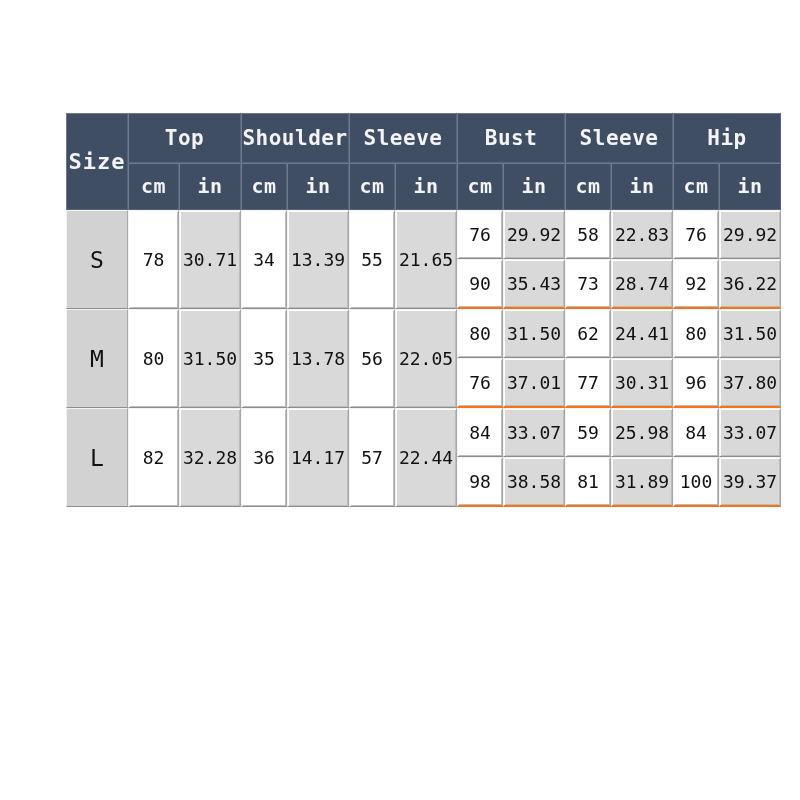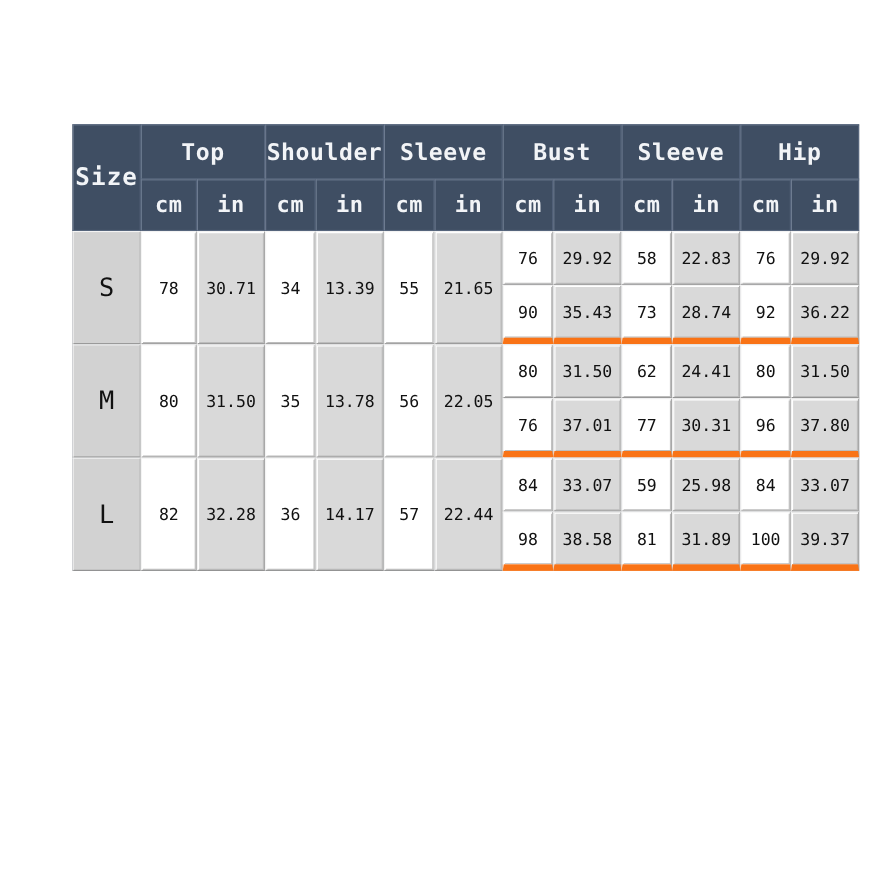--- a/index.html
+++ b/index.html
@@ -69,21 +69,21 @@
     border: 1px solid #56657c;
     border-top-color: #6d7b90;
     border-left-color: #6d7b90;
     font-weight: bold;
     letter-spacing: 1px;
   }
 
   
   .cell {
     height: 47px;
-    font-size: 15px;
+    font-size: 18px;
     color: #111111;
     background: #ffffff;
     border: 1px solid #9a9a9a;
     border-top-color: #f3f3f3;
     border-left-color: #f3f3f3;
     border-right-color: #a8a8a8;
     border-bottom-color: #8d8d8d;
   }
 
   .cell.shaded {
@@ -95,21 +95,21 @@
     font-size: 23px;
     font-weight: normal;
   }
 
   .cell.tall {
     height: 94px;
   }
 
   
   .block-end > td {
-    border-bottom: 6px solid #f97316;
+    border-bottom: 2px solid #f97316;
   }
 
   
   .cell.bevel {
     box-shadow: inset 1px 1px 0 #ffffff, inset -1px -1px 0 #bcbcbc;
   }
 </style>
 </head>
 <body>
 

